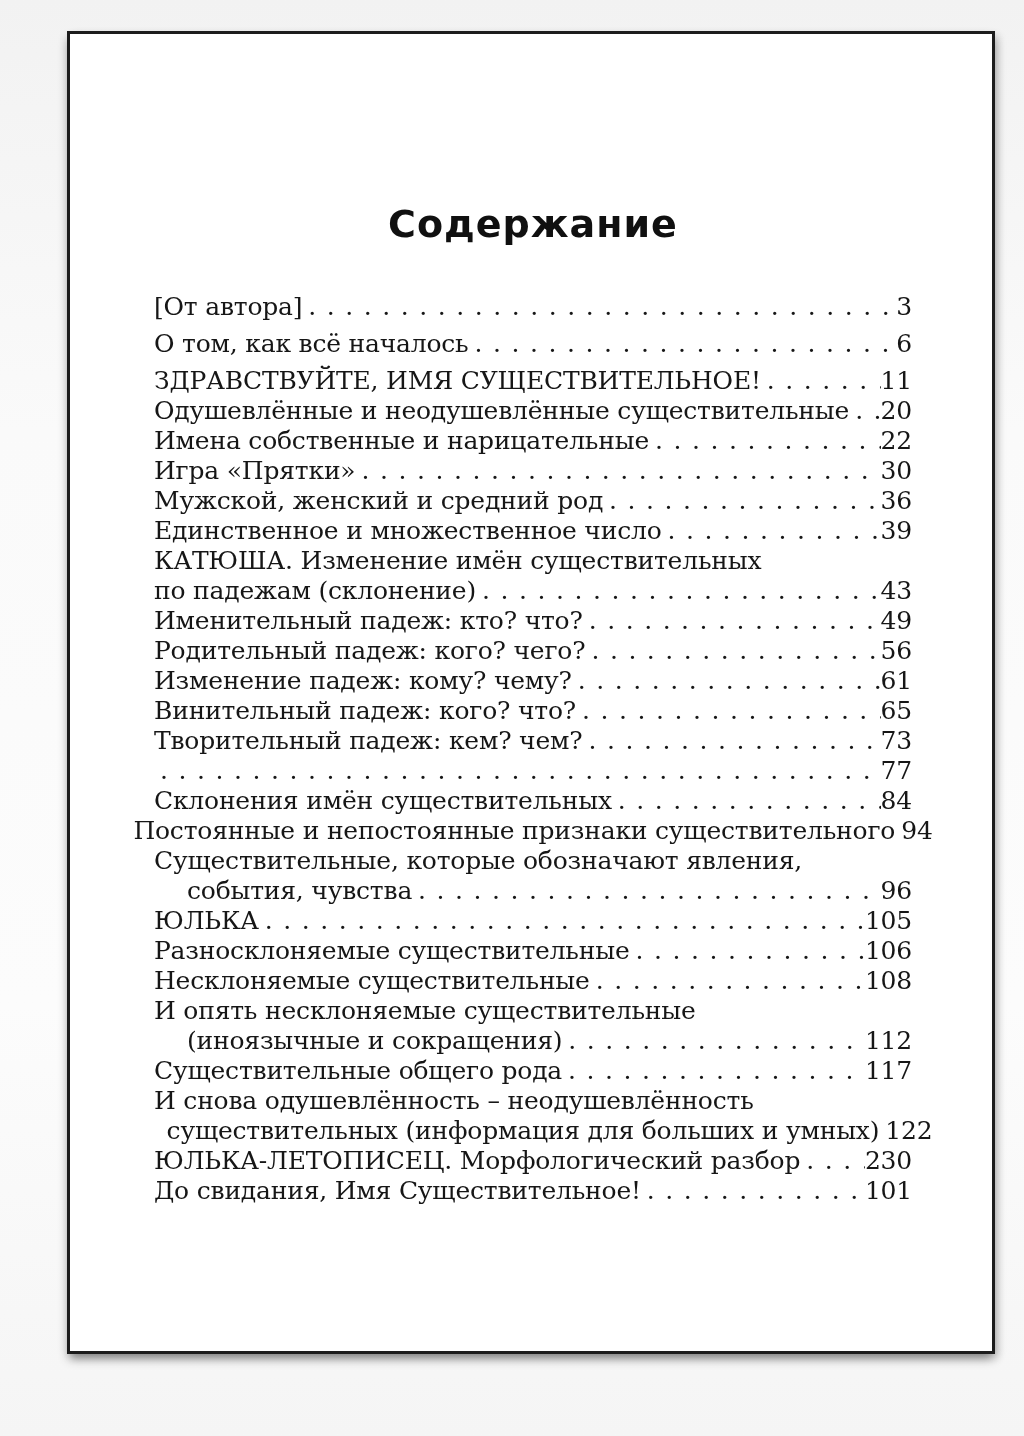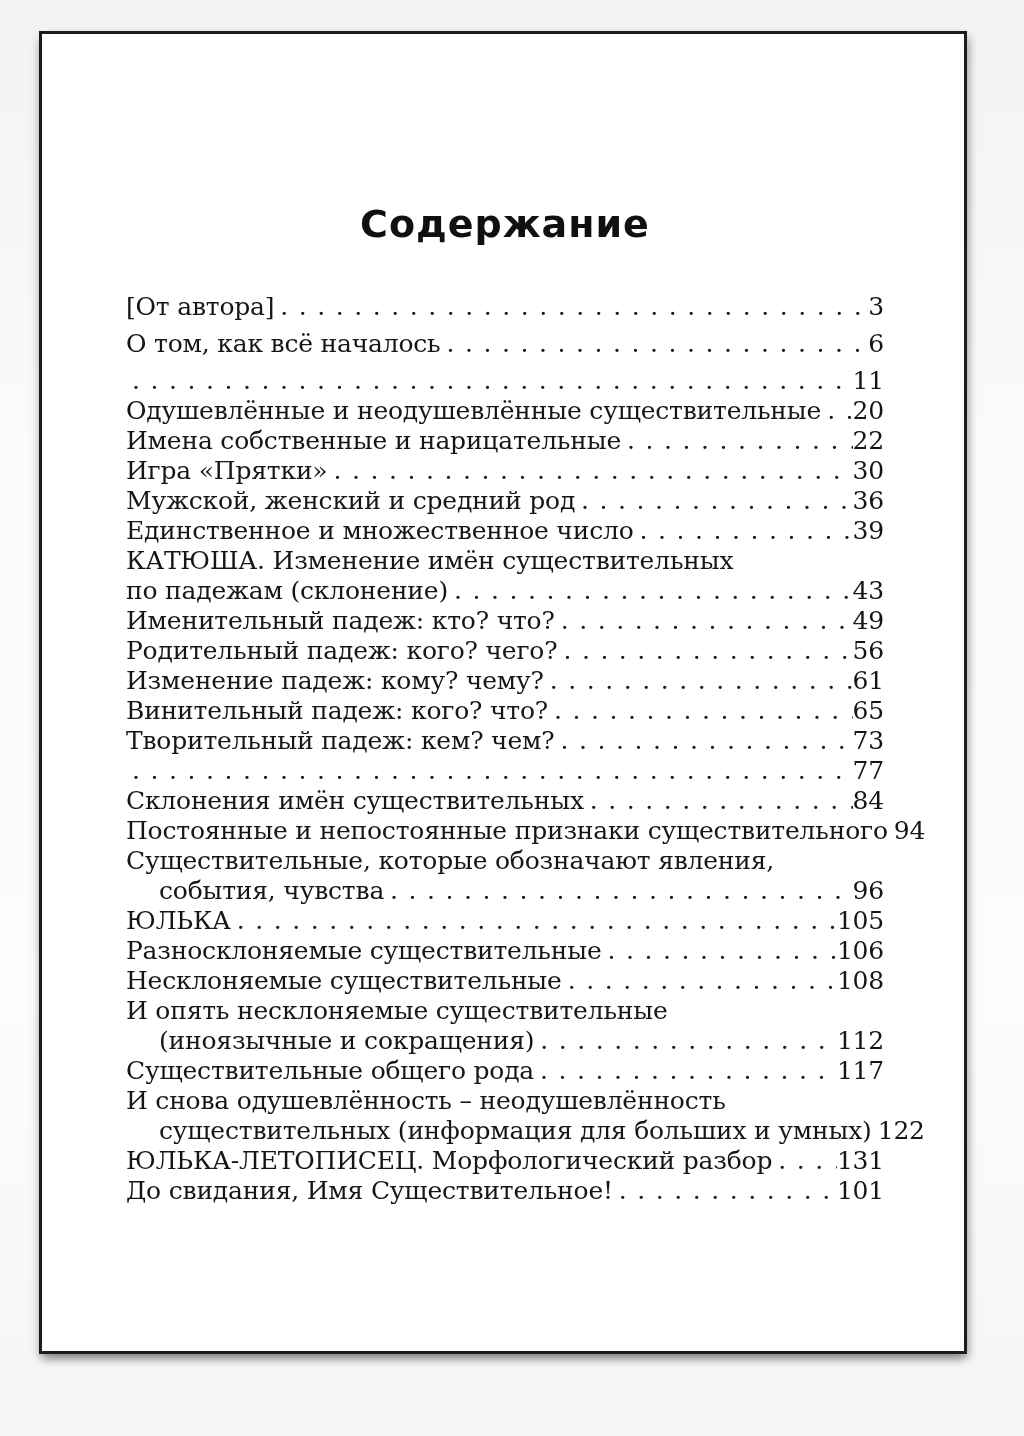--- a/index.html
+++ b/index.html
@@ -10,21 +10,21 @@
     width: 1024px;
     height: 1436px;
     position: relative;
     background: linear-gradient(180deg, #f2f2f2 0%, #fafafa 30%, #fcfcfc 70%, #f5f5f5 100%);
     font-family: "DejaVu Serif", "Liberation Serif", serif;
     color: #161616;
     overflow: hidden;
   }
   .sheet {
     position: absolute;
-    left: 39px;
+    left: 67px;
     top: 31px;
     width: 928px;
     height: 1323px;
     box-sizing: border-box;
     background: #ffffff;
     border: 3px solid #1c1c1c;
     box-shadow: 0 6px 10px -2px rgba(0,0,0,0.45), 4px 4px 8px rgba(0,0,0,0.12);
   }
   .content {
     box-sizing: border-box;
@@ -45,20 +45,21 @@
     line-height: 30px;
     letter-spacing: -0.2px;
   }
   .entry { margin: 0; }
   .entry.loose { margin-bottom: 7px; }
   .entry.section { }
   .line1 { white-space: nowrap; overflow: hidden; }
   .row {
     display: flex;
     align-items: baseline;
+    justify-content: center;
   }
   .row.indent { padding-left: 33px; }
   .txt {
     white-space: nowrap;
     flex: 0 0 auto;
   }
   .leader {
     flex: 1 1 0;
     min-width: 0;
     overflow: hidden;
@@ -93,20 +94,21 @@
     <div class="row">
       <span class="txt">О том, как всё началось</span>
       <span class="leader">. . . . . . . . . . . . . . . . . . . . . . . . . . . . . . . . . . . . . . . . . . . . . . . . . . . . . . . . . . . . . . . . . . . . . . . . . . . . . . . . </span>
       <span class="pg">6</span>
     </div>
   </div>
 
   <div class="entry">
 
     <div class="row">
+      <span class="txt">ЗДРАВСТВУЙТЕ, ИМЯ СУЩЕСТВИТЕЛЬНОЕ!</span>
       <span class="leader">. . . . . . . . . . . . . . . . . . . . . . . . . . . . . . . . . . . . . . . . . . . . . . . . . . . . . . . . . . . . . . . . . . . . . . . . . . . . . . . . </span>
       <span class="pg">11</span>
     </div>
   </div>
 
   <div class="entry">
 
     <div class="row">
       <span class="txt">Одушевлённые и неодушевлённые существительные</span>
       <span class="leader">. . . . . . . . . . . . . . . . . . . . . . . . . . . . . . . . . . . . . . . . . . . . . . . . . . . . . . . . . . . . . . . . . . . . . . . . . . . . . . . . </span>
@@ -291,21 +293,21 @@
       <span class="leader">. . . . . . . . . . . . . . . . . . . . . . . . . . . . . . . . . . . . . . . . . . . . . . . . . . . . . . . . . . . . . . . . . . . . . . . . . . . . . . . . </span>
       <span class="pg">122</span>
     </div>
   </div>
 
   <div class="entry section">
 
     <div class="row">
       <span class="txt">ЮЛЬКА-ЛЕТОПИСЕЦ. Морфологический разбор</span>
       <span class="leader">. . . . . . . . . . . . . . . . . . . . . . . . . . . . . . . . . . . . . . . . . . . . . . . . . . . . . . . . . . . . . . . . . . . . . . . . . . . . . . . . </span>
-      <span class="pg">131</span>
+      <span class="pg">230</span>
     </div>
   </div>
 
   <div class="entry section">
 
     <div class="row">
       <span class="txt">До свидания, Имя Существительное!</span>
       <span class="leader">. . . . . . . . . . . . . . . . . . . . . . . . . . . . . . . . . . . . . . . . . . . . . . . . . . . . . . . . . . . . . . . . . . . . . . . . . . . . . . . . </span>
       <span class="pg">101</span>
     </div>

